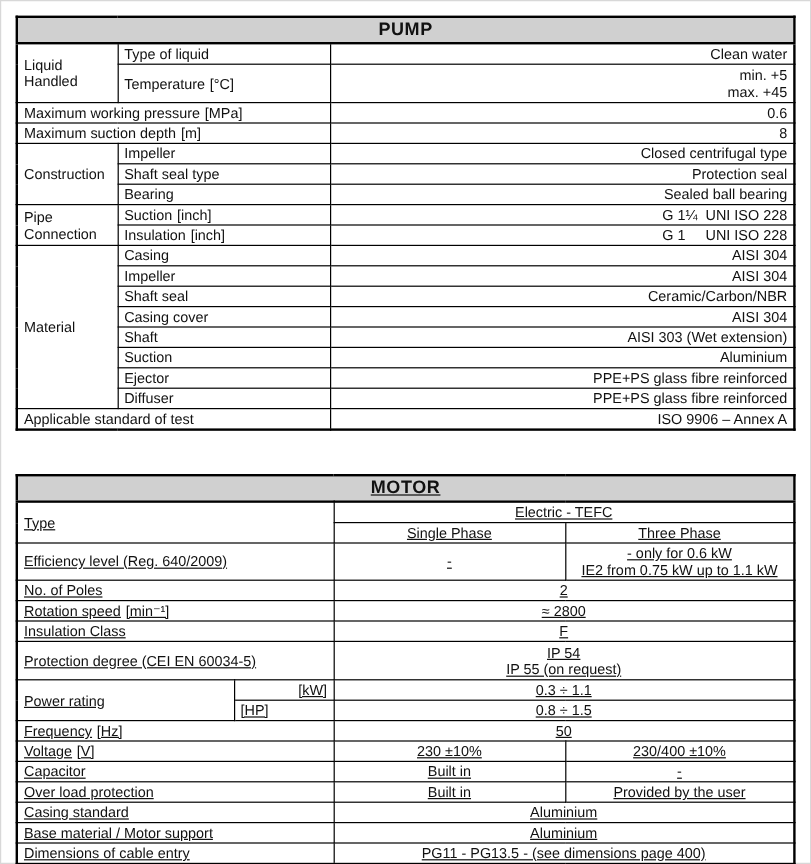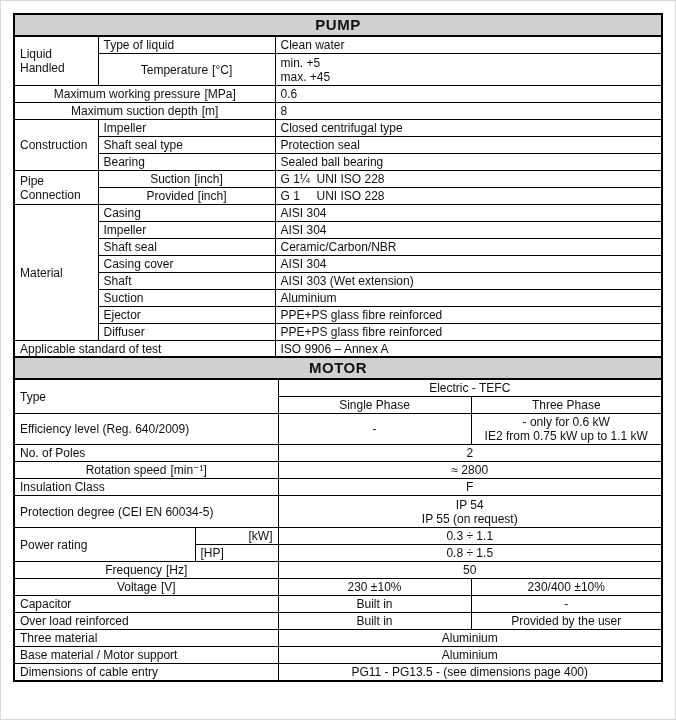--- a/index.html
+++ b/index.html
@@ -25,24 +25,24 @@
     height:16px;
     overflow:hidden;
   }
   tr.hdr td {
     background:#d0d0d0;
     text-align:center; font-weight:bold; font-size:15px;
     height:22px; letter-spacing:0.5px;
     border-bottom:2px solid #000;
   }
   td.cat  { }
-  td.val  { white-space:pre-wrap; }
+  td.val  { white-space:pre-wrap;text-align:right; }
   td.cen  { text-align:center; white-space:pre-line; }
   .pre    { white-space:pre-line; }
-  .lu { display:flex; justify-content:center; align-items:center; width:100%; }
+  .lu { display:flex; justify-content:flex-start; align-items:center; width:100%; }
   .lu .u { padding-left:4px; }
   tr.h2 td { height:32px; }
   tr.h2b td { height:30px; line-height:14px; }
   td.nor { border-right-style:hidden; }
   td.nol { border-left-style:hidden; }
 </style>
 </head>
 <body>
 
 <div class="page">
@@ -111,21 +111,21 @@
         <div class="lu">
           <span>Suction</span>
           <span class="u">[inch]</span>
         </div>
       </td>
       <td class="val">G 1¼  UNI ISO 228</td>
     </tr>
     <tr>
       <td>
         <div class="lu">
-          <span>Provided</span>
+          <span>Insulation</span>
           <span class="u">[inch]</span>
         </div>
       </td>
       <td class="val">G 1     UNI ISO 228</td>
     </tr>
     <tr>
       <td rowspan="8" class="cat">Material</td>
       <td>Casing</td>
       <td class="val">AISI 304</td>
     </tr>
@@ -157,21 +157,21 @@
       <td>Diffuser</td>
       <td class="val">PPE+PS glass fibre reinforced</td>
     </tr>
     <tr>
       <td colspan="2">Applicable standard of test</td>
       <td class="val">ISO 9906 – Annex A</td>
     </tr>
   </tbody>
     </table>
 
-  <table class="spec" style="top:356px;">
+  <table class="spec" style="top:395px;text-decoration:underline;">
     <colgroup>
         <col style="width:181px">
         <col style="width:83px">
         <col style="width:193px">
         <col>
       </colgroup>
     <tbody>
         <tr class="hdr">
       <td colspan="4">MOTOR</td>
     </tr>
@@ -238,26 +238,26 @@
       </td>
       <td class="cen">230 ±10%</td>
       <td class="cen">230/400 ±10%</td>
     </tr>
     <tr>
       <td colspan="2">Capacitor</td>
       <td class="cen">Built in</td>
       <td class="cen">-</td>
     </tr>
     <tr>
-      <td colspan="2">Over load reinforced</td>
+      <td colspan="2">Over load protection</td>
       <td class="cen">Built in</td>
       <td class="cen">Provided by the user</td>
     </tr>
     <tr>
-      <td colspan="2">Three material</td>
+      <td colspan="2">Casing standard</td>
       <td colspan="2" class="cen">Aluminium</td>
     </tr>
     <tr>
       <td colspan="2">Base material / Motor support</td>
       <td colspan="2" class="cen">Aluminium</td>
     </tr>
     <tr>
       <td colspan="2">Dimensions of cable entry</td>
       <td colspan="2" class="cen">PG11 - PG13.5 - (see dimensions page 400)</td>
     </tr>

